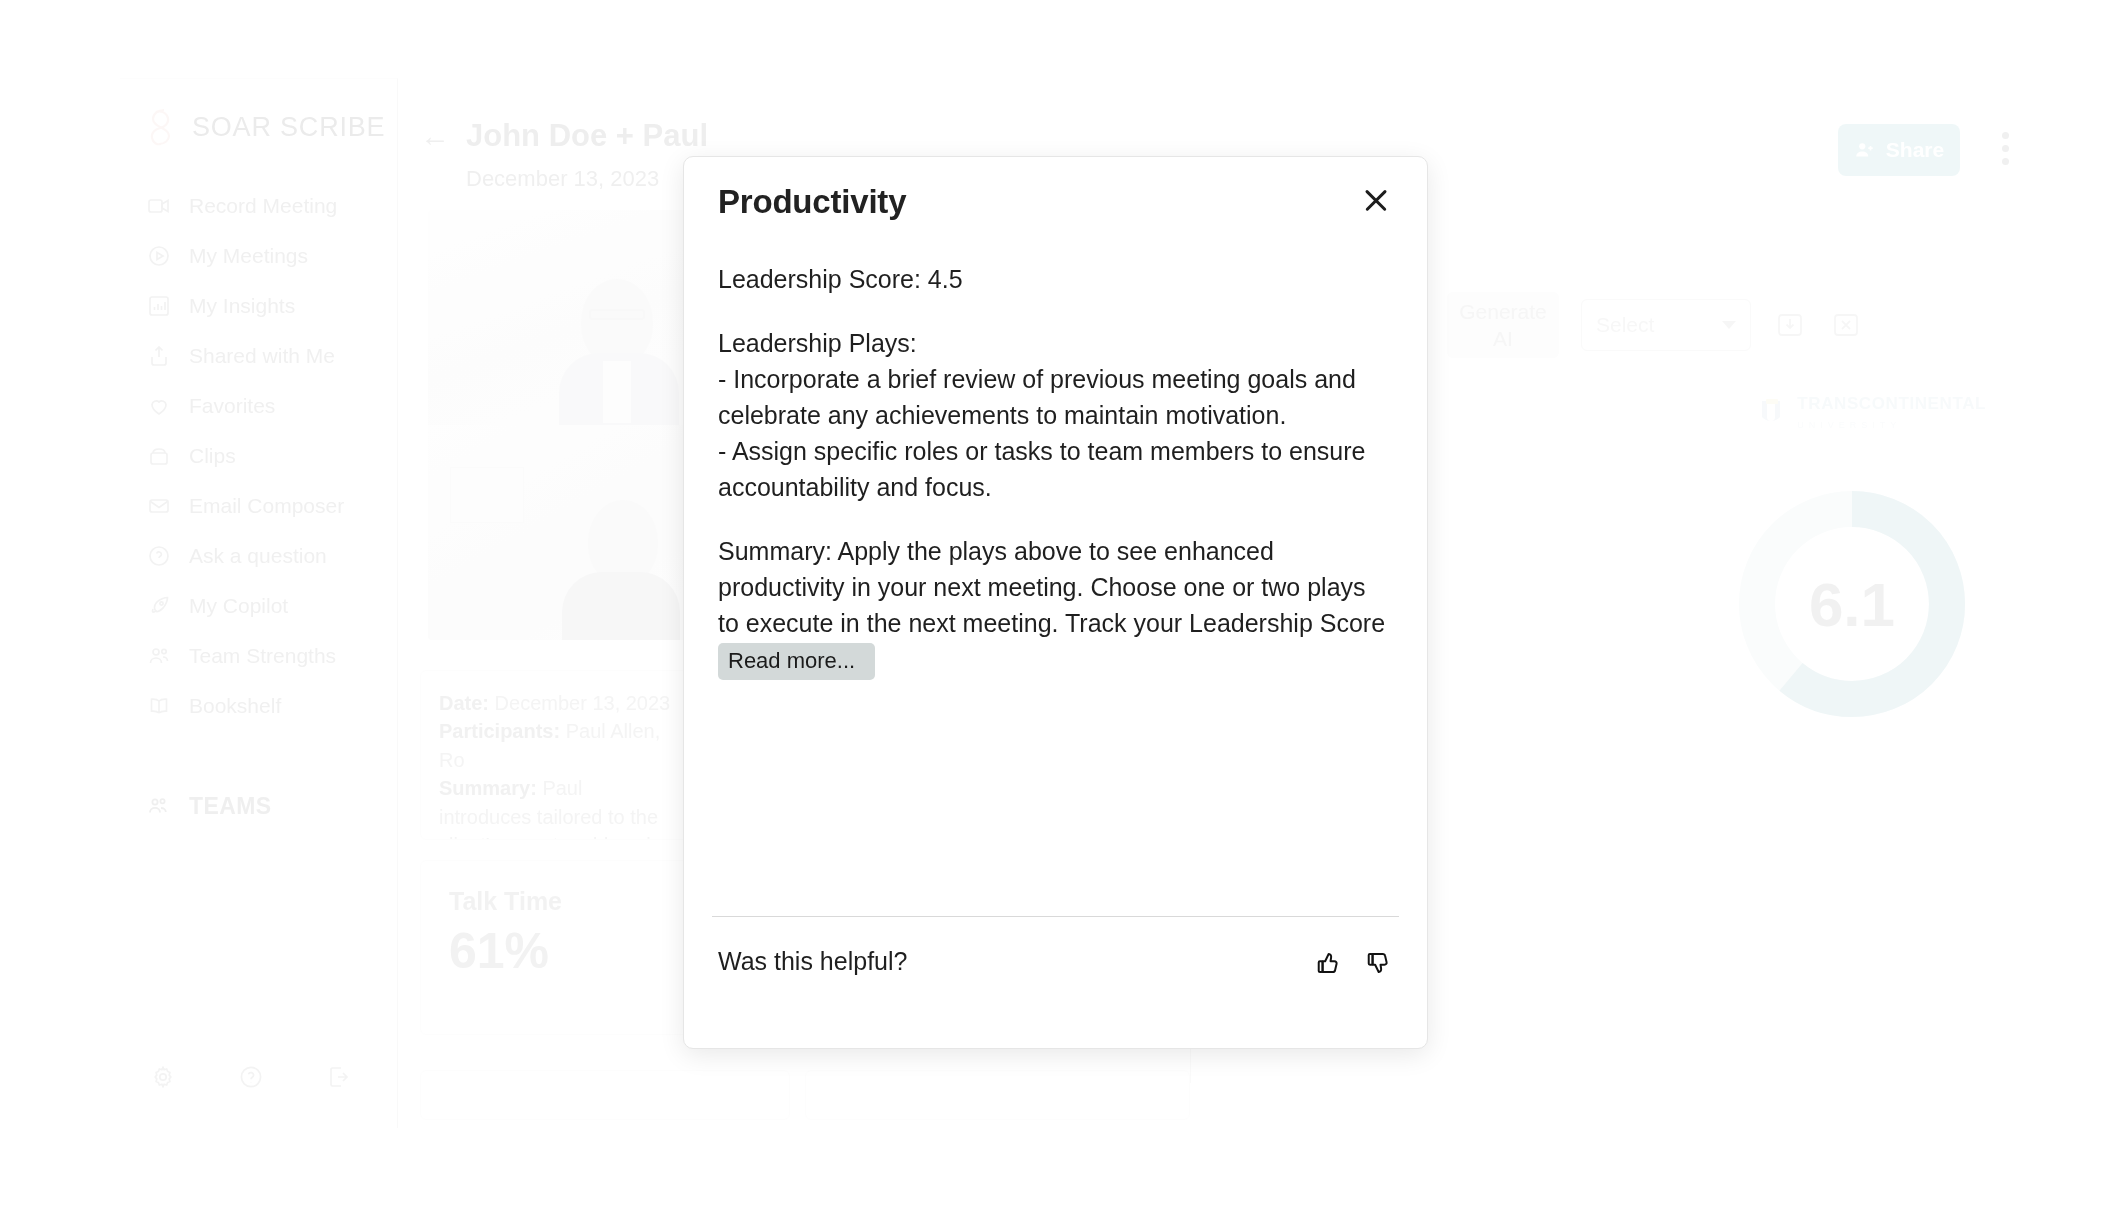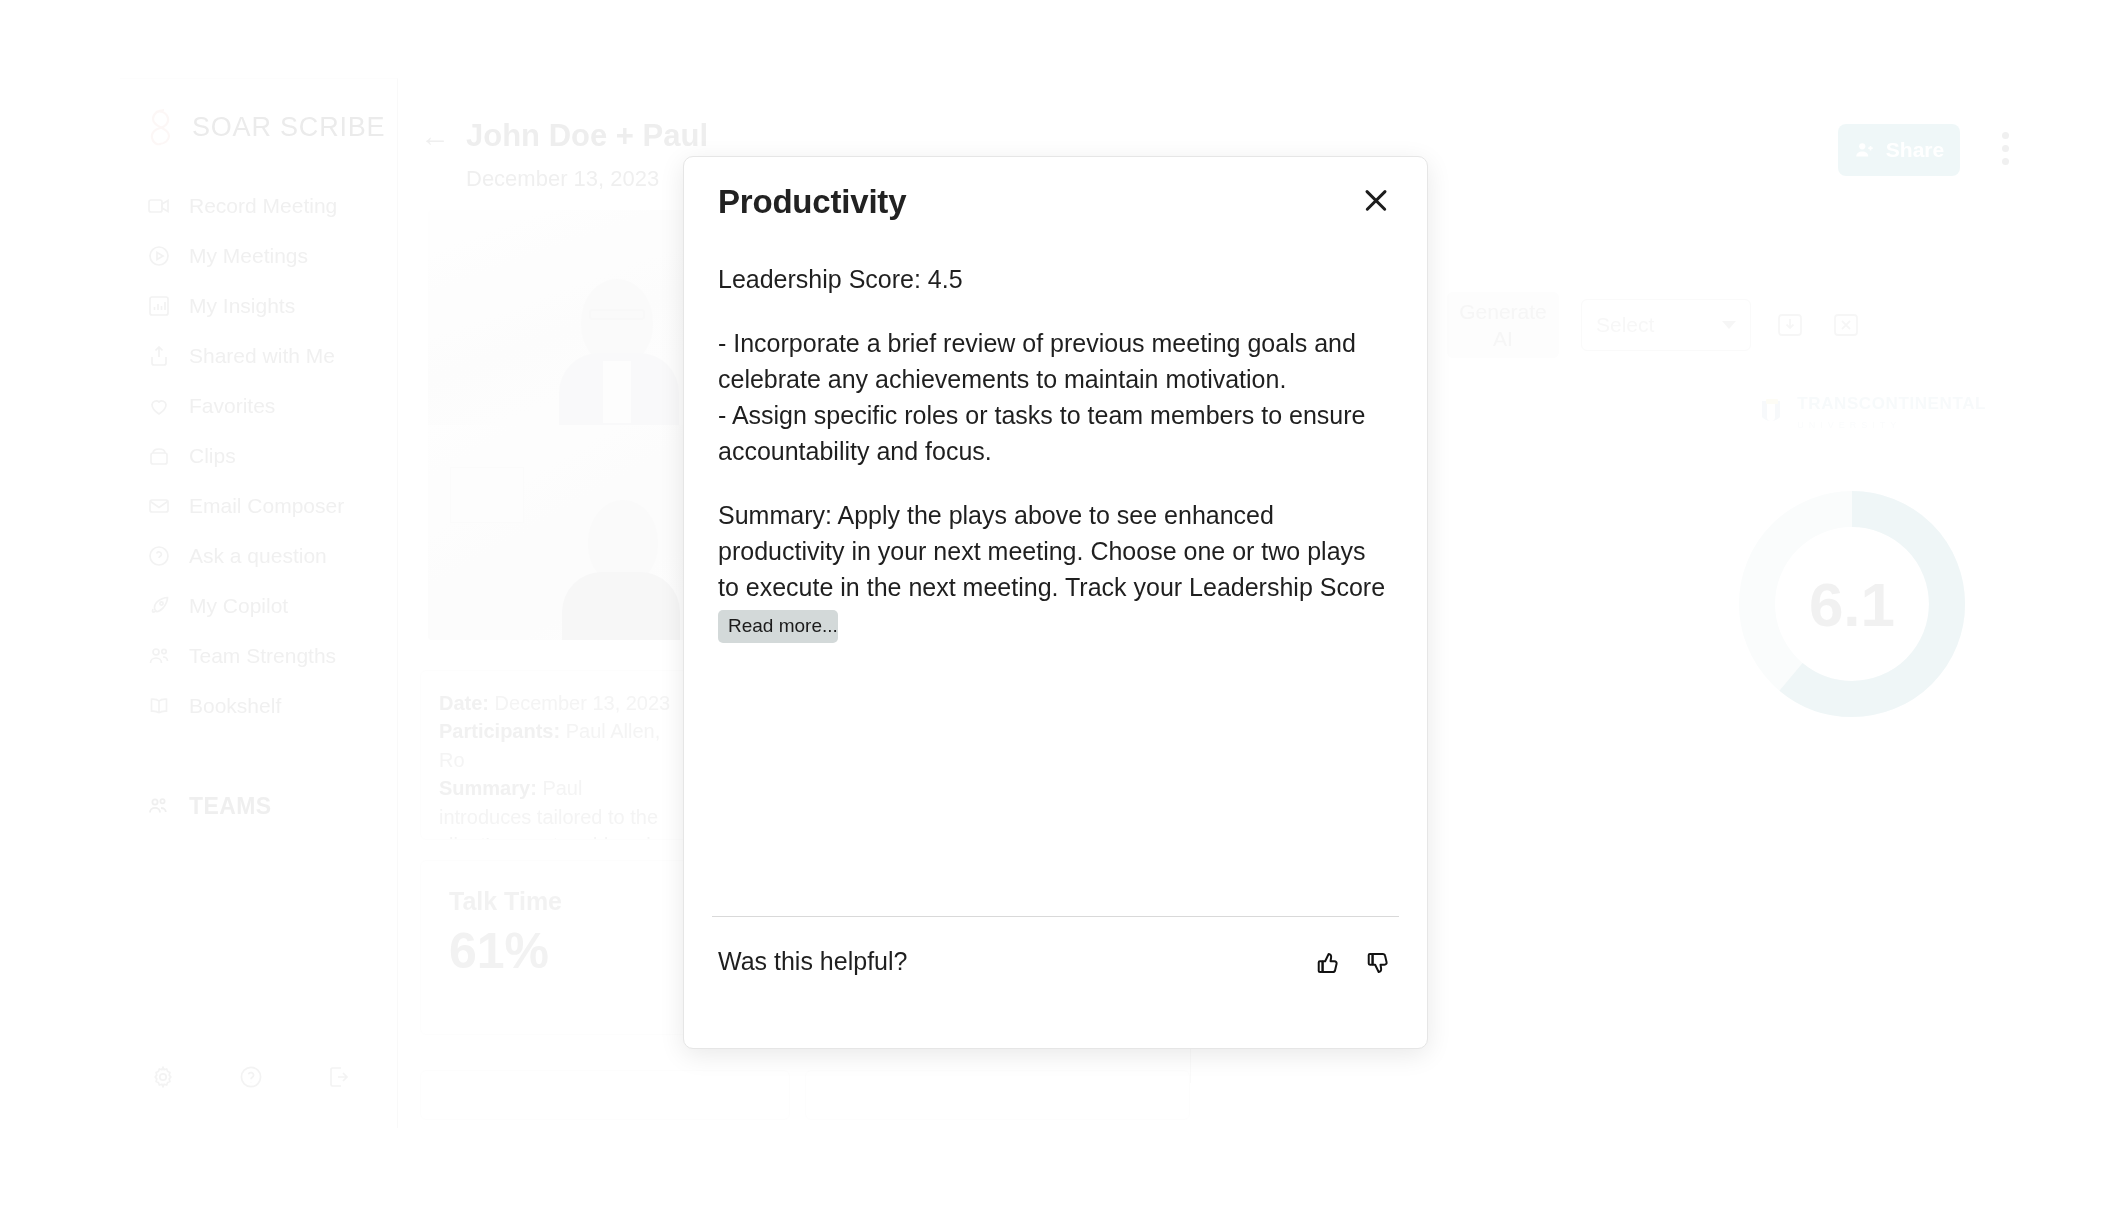--- a/index.html
+++ b/index.html
@@ -162,21 +162,21 @@
 
   .modal-body {
     margin-top: 40px; flex: 1 1 auto; overflow:hidden;
     font-size: 25px; line-height: 1.44; color: #1f1f1f;
   }
   .modal-body b { font-weight: 400; }
   .modal-body p { margin-bottom: 0; }
   .blk { margin-bottom: 28px; }
   .readmore {
     display:inline-block; background:#d3d9d9; color:#1b1b1b;
-    font-size: 19px; padding: 5px 0 6px 10px; border-radius: 5px;
+    font-size: 22px; padding: 5px 20px 6px 10px; border-radius: 5px;
     border:none; margin-top: 2px; cursor:pointer;
   }
   .modal-foot {
     border-top: 1px solid #d9d9d9; margin: 0 -6px 0 -6px;
     padding: 30px 6px 0 6px; height: 132px;
     display:flex; align-items:flex-start; justify-content:space-between;
   }
   .foot-q { font-size: 25px; color: #1f1f1f; }
   .thumbs { display:flex; gap: 22px; margin-top: 2px;}
   .thumbs .tb { width: 28px; height: 28px; background:none; border:none; cursor:pointer; padding:0;}
@@ -479,20 +479,21 @@
 
     <div class="modal-body">
       <div class="blk">
         <p>
           <b>Leadership Score:</b>
           <span>4.5</span>
         </p>
       </div>
 
       <div class="blk">
+        <p><b>Leadership Plays:</b></p>
         <p>- Incorporate a brief review of previous meeting goals and celebrate any achievements to maintain motivation.</p>
         <p>- Assign specific roles or tasks to team members to ensure accountability and focus.</p>
       </div>
 
       <div>
         <p>
           <b>Summary:</b>
           <span>Apply the plays above to see enhanced productivity in your next meeting. Choose one or two plays to execute in the next meeting. Track your Leadership Score</span>
         </p>
         <button class="readmore">Read more...</button>

